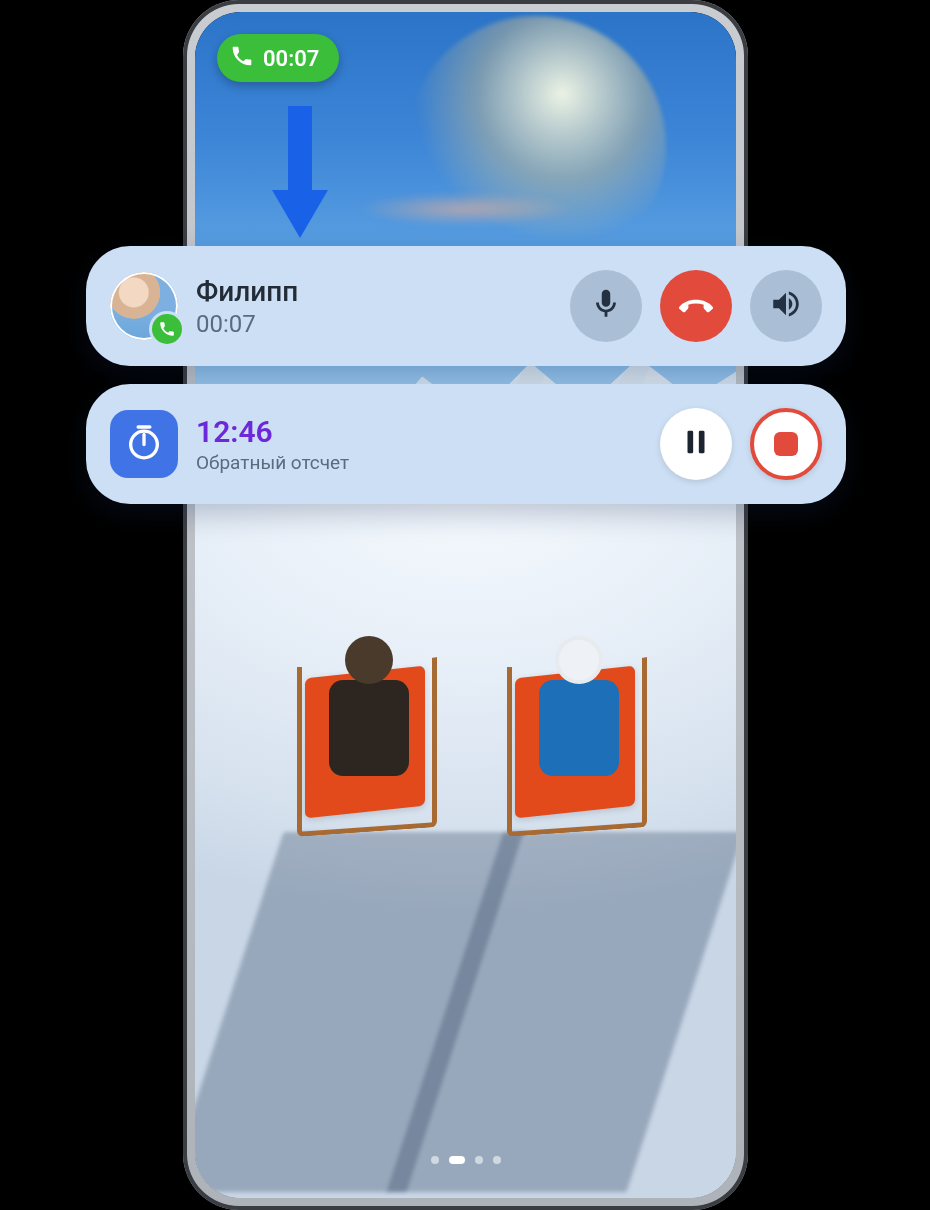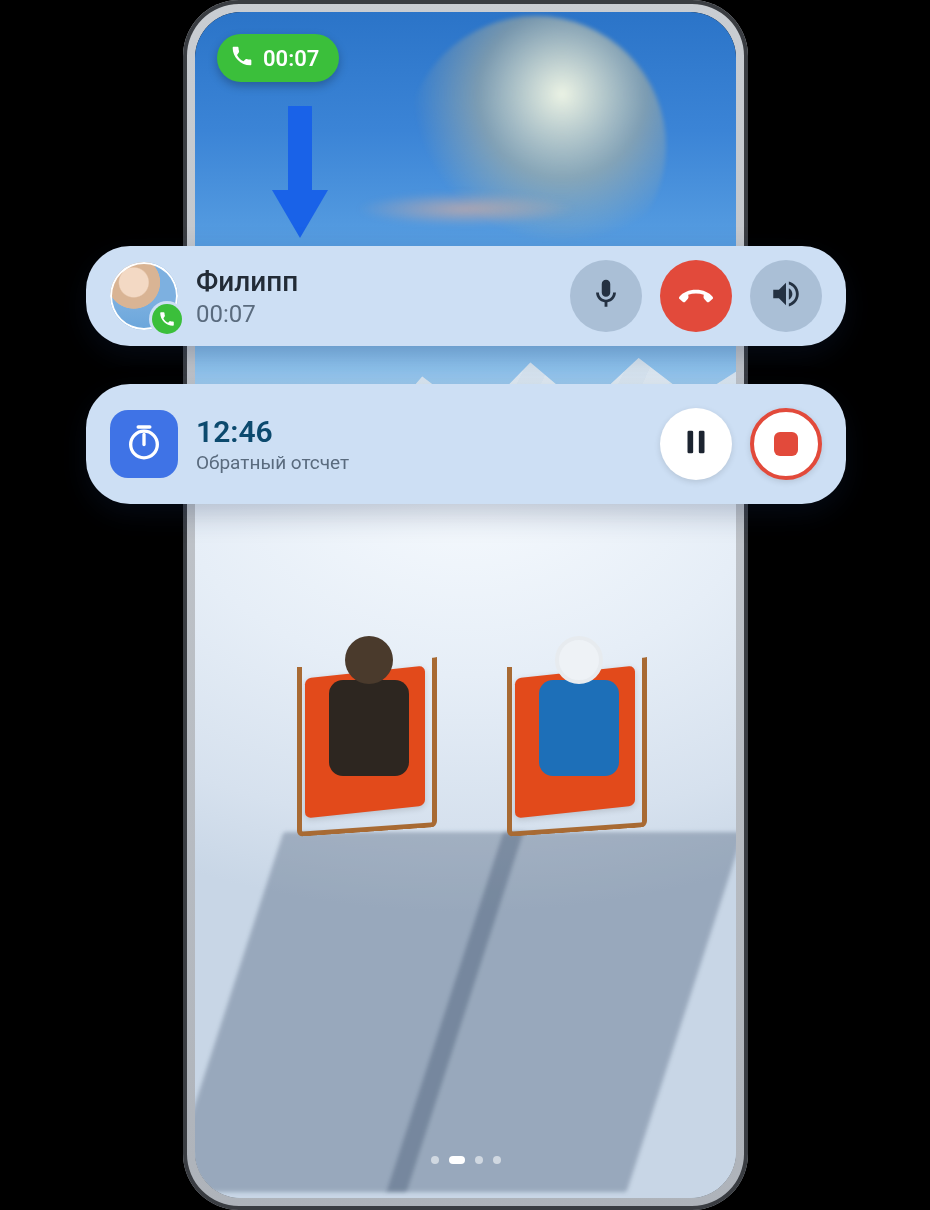--- a/index.html
+++ b/index.html
@@ -131,21 +131,21 @@
     position:absolute;
     left:86px;
     width:760px;
     background:#cddff4;
     border-radius:44px;
     box-shadow:0 10px 28px rgba(20,40,80,.25);
     display:flex; align-items:center;
     padding:18px 24px;
     gap:18px;
   }
-  .panel.call { top:246px; height:100px; }
+  .panel.call { top:246px; height:120px; }
   .panel.timer { top:384px; height:120px; }
 
   .avatar {
     position:relative; width:68px; height:68px; border-radius:50%;
     flex:0 0 68px;
     background: radial-gradient(circle at 35% 30%, #f3d9c4 0 22%, #d9b494 24% 40%, rgba(0,0,0,0) 41%),
                 linear-gradient(180deg,#7db0e0 55%, #6aa6db 100%);
     background-color:#9ec7ea;
     box-shadow: inset 0 0 0 2px #fff;
   }
@@ -172,21 +172,21 @@
   .c-end{ background:#e24a3b; }
   .c-end svg{ fill:#fff; }
   .c-spk{ background:#aabfd6;}
   .c-spk svg{ fill:#243142;}
 
   .timer-icon{
     width:68px; height:68px; border-radius:18px; background:#3f73e6;
     display:flex; align-items:center; justify-content:center; flex:0 0 68px;
   }
   .timer-icon svg{ width:40px; height:40px; stroke:#fff; fill:none; stroke-width:4;}
-  .info .time{ font-size:30px; color:#0c4a6e; font-weight:600;}
+  .info .time{ font-size:30px; color:#6d28d9; font-weight:600;}
   .info .label{ font-size:19px; color:#5a6b7e;}
 
   .c-pause{ background:#fff; box-shadow:0 2px 6px rgba(0,0,0,.12);}
   .c-pause svg{ fill:#1c2430;}
   .c-stop{
     background:#fff; border:4px solid #e24a3b;
     box-shadow:0 2px 6px rgba(0,0,0,.12);
   }
   .c-stop .sq{ width:24px; height:24px; background:#e24a3b; border-radius:6px;}
 

